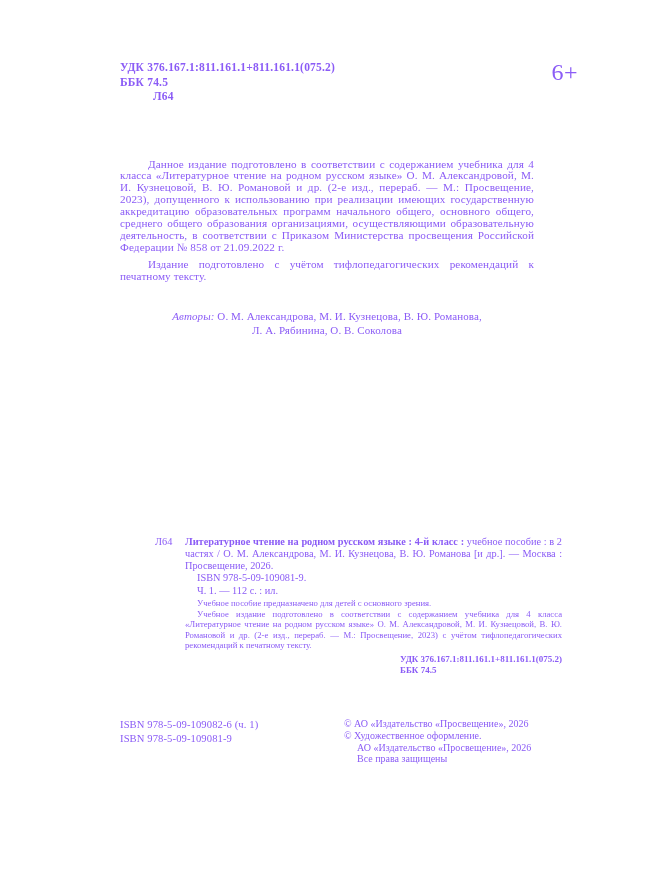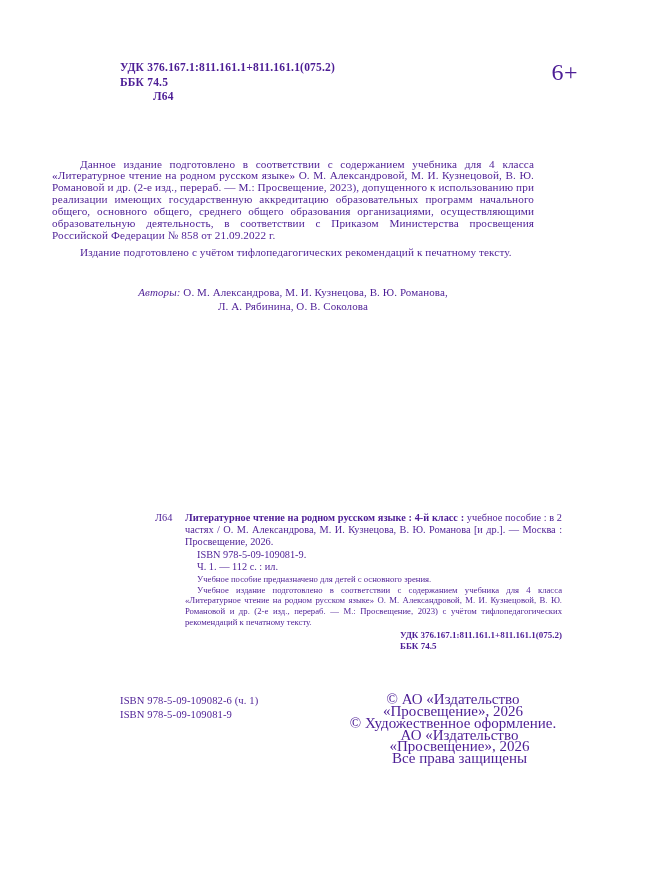--- a/index.html
+++ b/index.html
@@ -3,36 +3,36 @@
 <meta charset="utf-8">
 <style>
   html, body { margin: 0; padding: 0; background: #ffffff; }
   .page {
     width: 650px;
     height: 801px;
     background: #ffffff;
     position: relative;
     box-sizing: border-box;
     font-family: "Liberation Serif", serif;
-    color: #4c1d95;
+    color: #8b5cf6;
     overflow: hidden;
   }
   
   .top-row {
     display: flex;
     justify-content: space-between;
     align-items: flex-start;
     padding: 60px 72px 0 120px;
   }
   .codes { font-size: 11.5px; font-weight: bold; line-height: 14.5px; letter-spacing: 0.2px; }
   .codes .indent { padding-left: 33px; }
   .age { font-size: 24px; line-height: 24px; font-weight: 500; letter-spacing: 0.5px; }
 
   
-  .main-col { margin: 0 116px 0 52px; }
+  .main-col { margin: 0 116px 0 120px; }
   .para {
     margin: 0;
     font-size: 11.2px;
     line-height: 11.9px;
     text-align: justify;
     text-indent: 28px;
     letter-spacing: 0.1px;
   }
   .para.first { margin-top: 55px; }
   .para.second { margin-top: 5px; }
@@ -69,21 +69,21 @@
   .catalog-codes .inner { display: inline-block; text-align: left; }
 
   
   .footer {
     display: flex;
     justify-content: space-between;
     align-items: flex-start;
     margin: 42px 88px 0 120px;
   }
   .footer-isbns { font-size: 10.6px; font-weight: normal; line-height: 13.5px; letter-spacing: 0.1px; }
-  .footer-copy { font-size: 15px; line-height: 11.8px; width: 218px; text-align: center; }
+  .footer-copy { font-size: 10px; line-height: 11.8px; width: 218px; }
   .footer-copy .indent { padding-left: 13px; }
 </style>
 </head>
 <body>
 
 <div class="page">
 
   <div class="top-row">
     <div class="codes">
       <div>УДК 376.167.1:811.161.1+811.161.1(075.2)</div>

